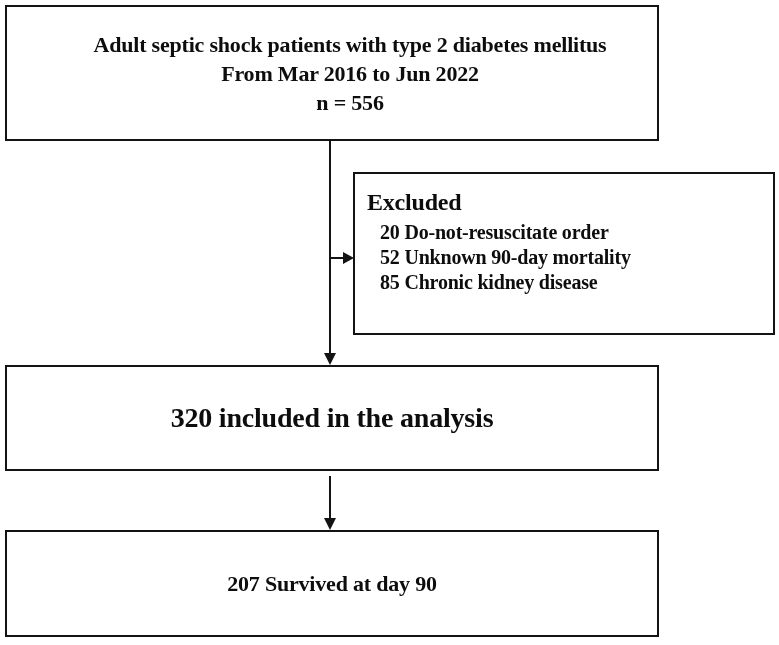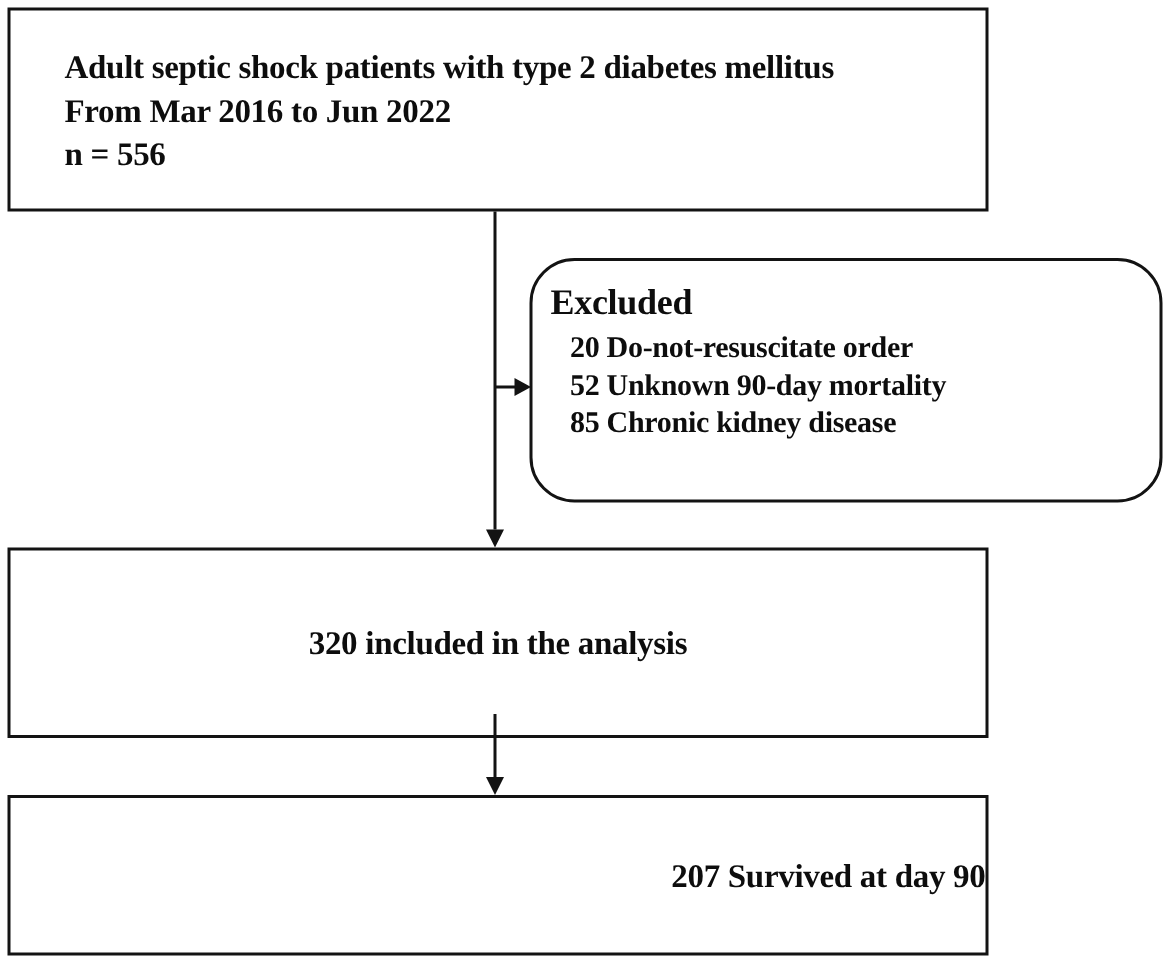--- a/index.html
+++ b/index.html
@@ -22,68 +22,67 @@
     border: 2px solid #131313;
     background: #ffffff;
   }
   
   .box-population {
     left: 5px; top: 5px;
     width: 654px; height: 136px;
     display: flex;
     flex-direction: column;
     justify-content: center;
-    align-items: flex-start;
+    align-items: center;
     text-align: center;
     font-size: 22px;
     font-weight: 600;
     line-height: 29px;
     letter-spacing: -0.2px;
     padding-left: 36px;
   }
   
   .box-excluded {
     left: 353px; top: 172px;
     width: 422px; height: 163px;
     padding: 13px 8px 8px 12px;
     font-size: 20px;
     font-weight: 600;
     line-height: 25px;
     letter-spacing: -0.2px;
-    border-radius: 30px;
   }
   .excluded-title {
     font-size: 24px;
     line-height: 30px;
     margin-bottom: 3px;
   }
   .excluded-item {
     padding-left: 13px;
     white-space: nowrap;
   }
   
   .box-included {
     left: 5px; top: 365px;
-    width: 654px; height: 127px;
+    width: 654px; height: 106px;
     display: flex;
     justify-content: center;
     align-items: center;
     text-align: center;
-    font-size: 22px;
+    font-size: 28px;
     font-weight: 600;
     letter-spacing: -0.2px;
   }
   
   .box-outcome {
     left: 5px; top: 530px;
     width: 654px; height: 107px;
     display: flex;
-    flex-direction: column;
+    flex-direction: row;
     justify-content: center;
-    align-items: flex-end;
+    align-items: center;
     text-align: center;
     font-size: 22px;
     font-weight: 600;
     line-height: 30px;
     letter-spacing: -0.2px;
   }
   
   .line {
     position: absolute;
     background: #131313;

